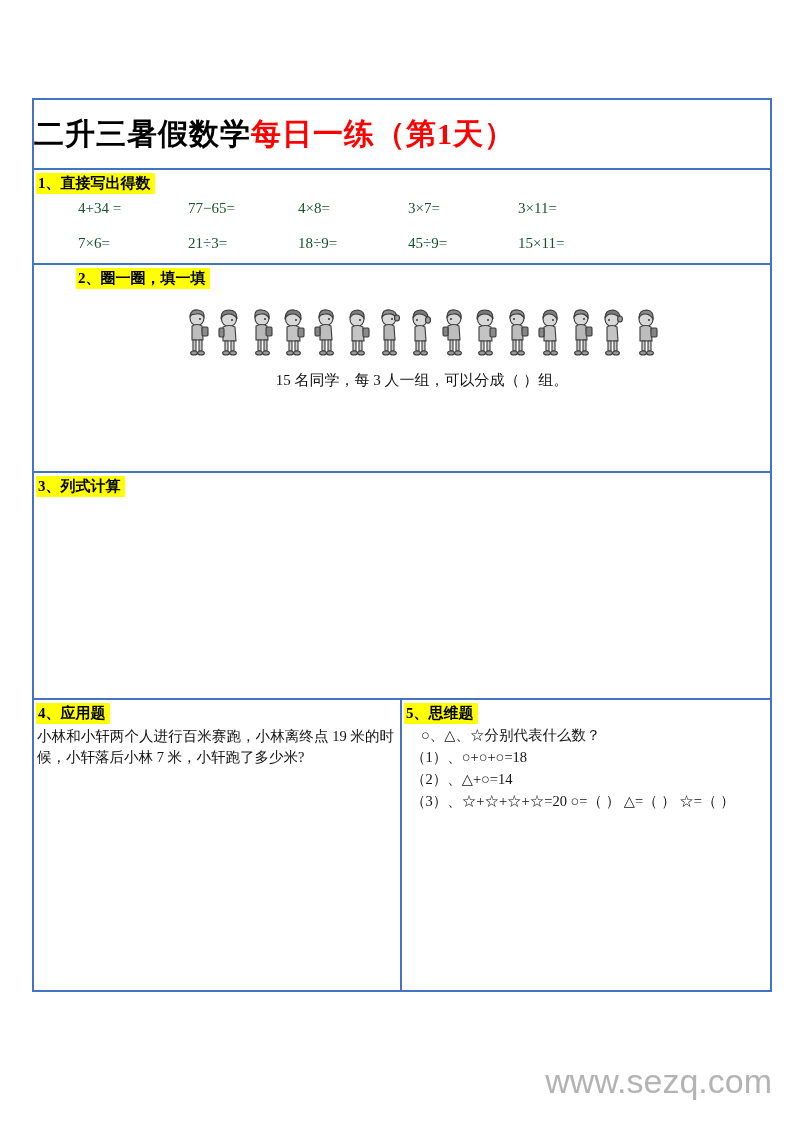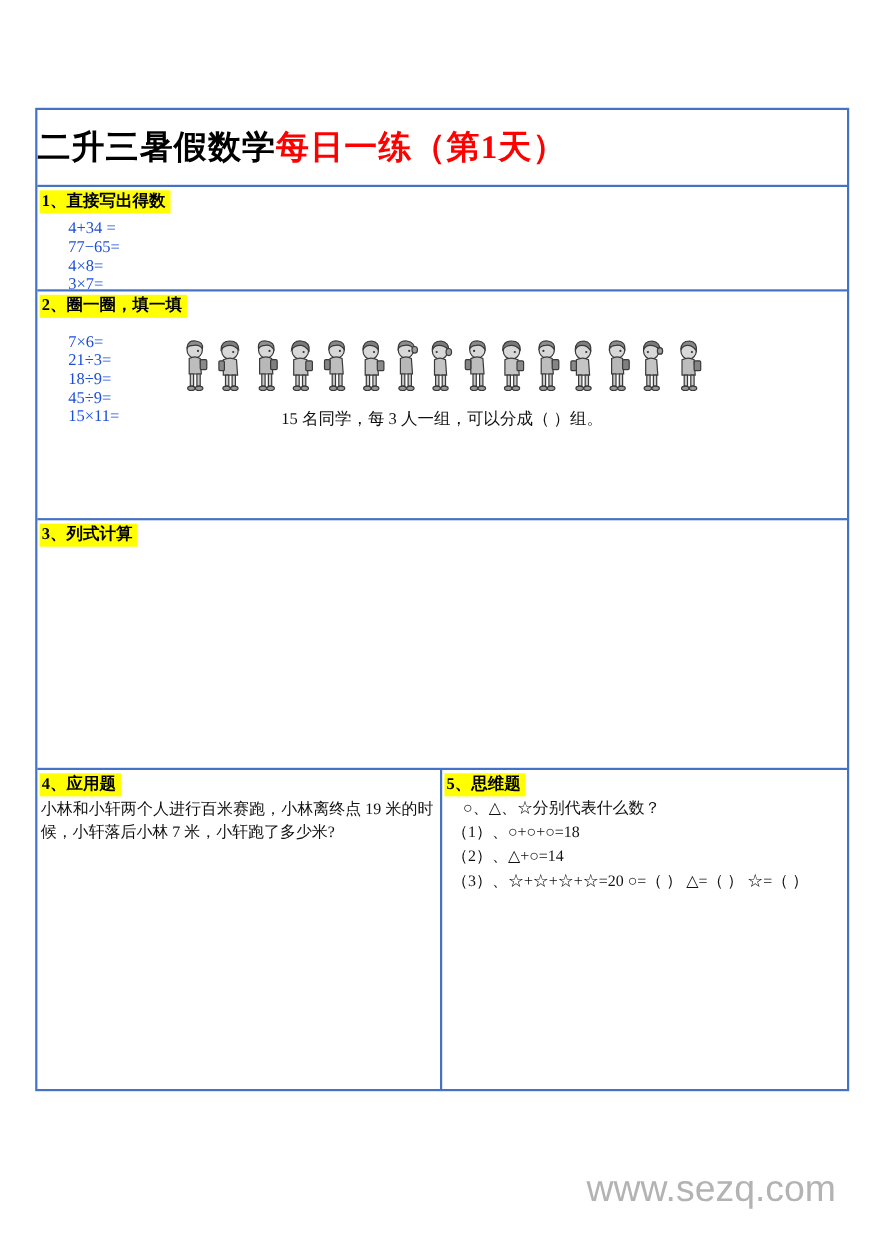--- a/index.html
+++ b/index.html
@@ -68,32 +68,31 @@
     line-height: 19px;
     padding: 1px 4px 1px 2px;
     margin: 3px 0 0 2px;
     white-space: nowrap;
   }
 
   
   .sec1 { height: 95px; }
   .prob-row {
     display: flex;
-    margin-left: 28px;
+    margin-left: 44px;
     margin-top: 6px;
     font-size: 15px;
-    color: #1d4ed8;
-    white-space: nowrap;
-    flex-direction: column;
+    color: #14532d;
+    white-space: nowrap;
   }
   .prob-row.second { margin-top: 18px; }
   .prob-row span { width: 110px; display: inline-block; }
 
   
-  .sec2 { height: 208px; }
+  .sec2 { height: 208px; padding-left: 40px; }
   .kids {
     display: flex;
     justify-content: center;
     align-items: flex-end;
     gap: 2px;
     margin-top: 18px;
     padding: 0 60px;
     filter: grayscale(1);
   }
   .kid { width: 30px; height: 50px; display: block; }
@@ -146,21 +145,21 @@
     line-height: 22px;
     color: #111111;
     margin-left: 19px;
     white-space: nowrap;
   }
   .think-line.indent { margin-left: 9px; }
 
   
   .watermark {
     position: absolute;
-    right: 40px;
+    right: 28px;
     top: 1062px;
     font-family: "Liberation Sans", sans-serif;
     font-size: 34px;
     color: #b3b3b3;
     letter-spacing: 0px;
     white-space: nowrap;
   }
 </style>
 </head>
 <body>

